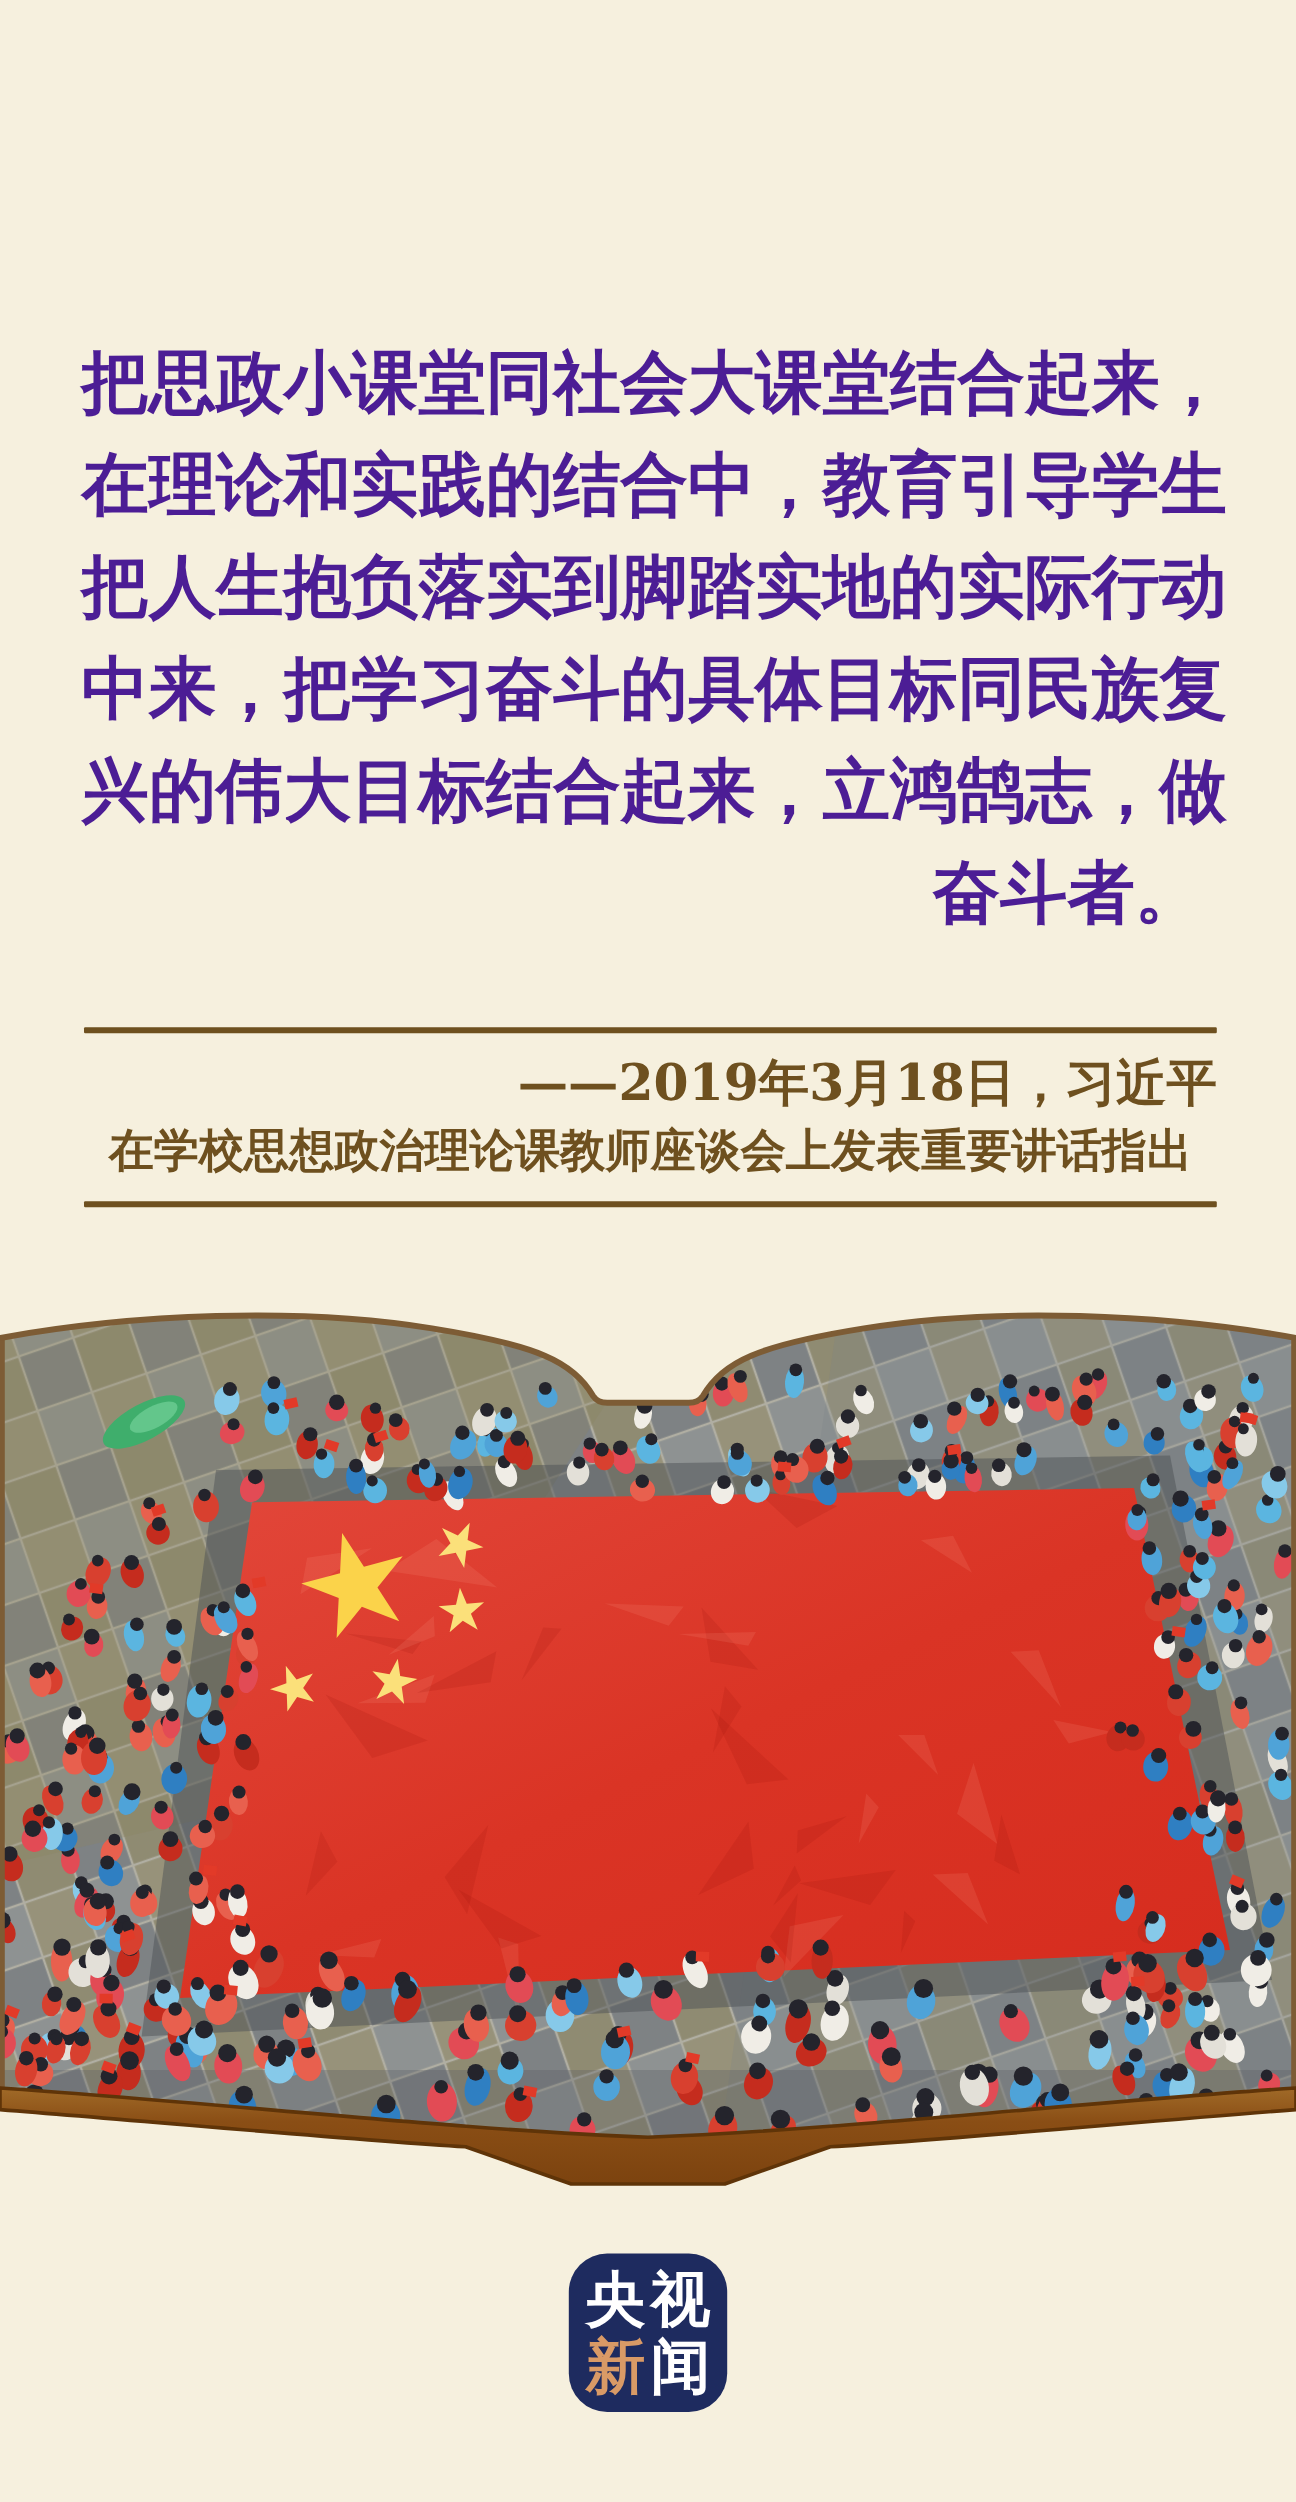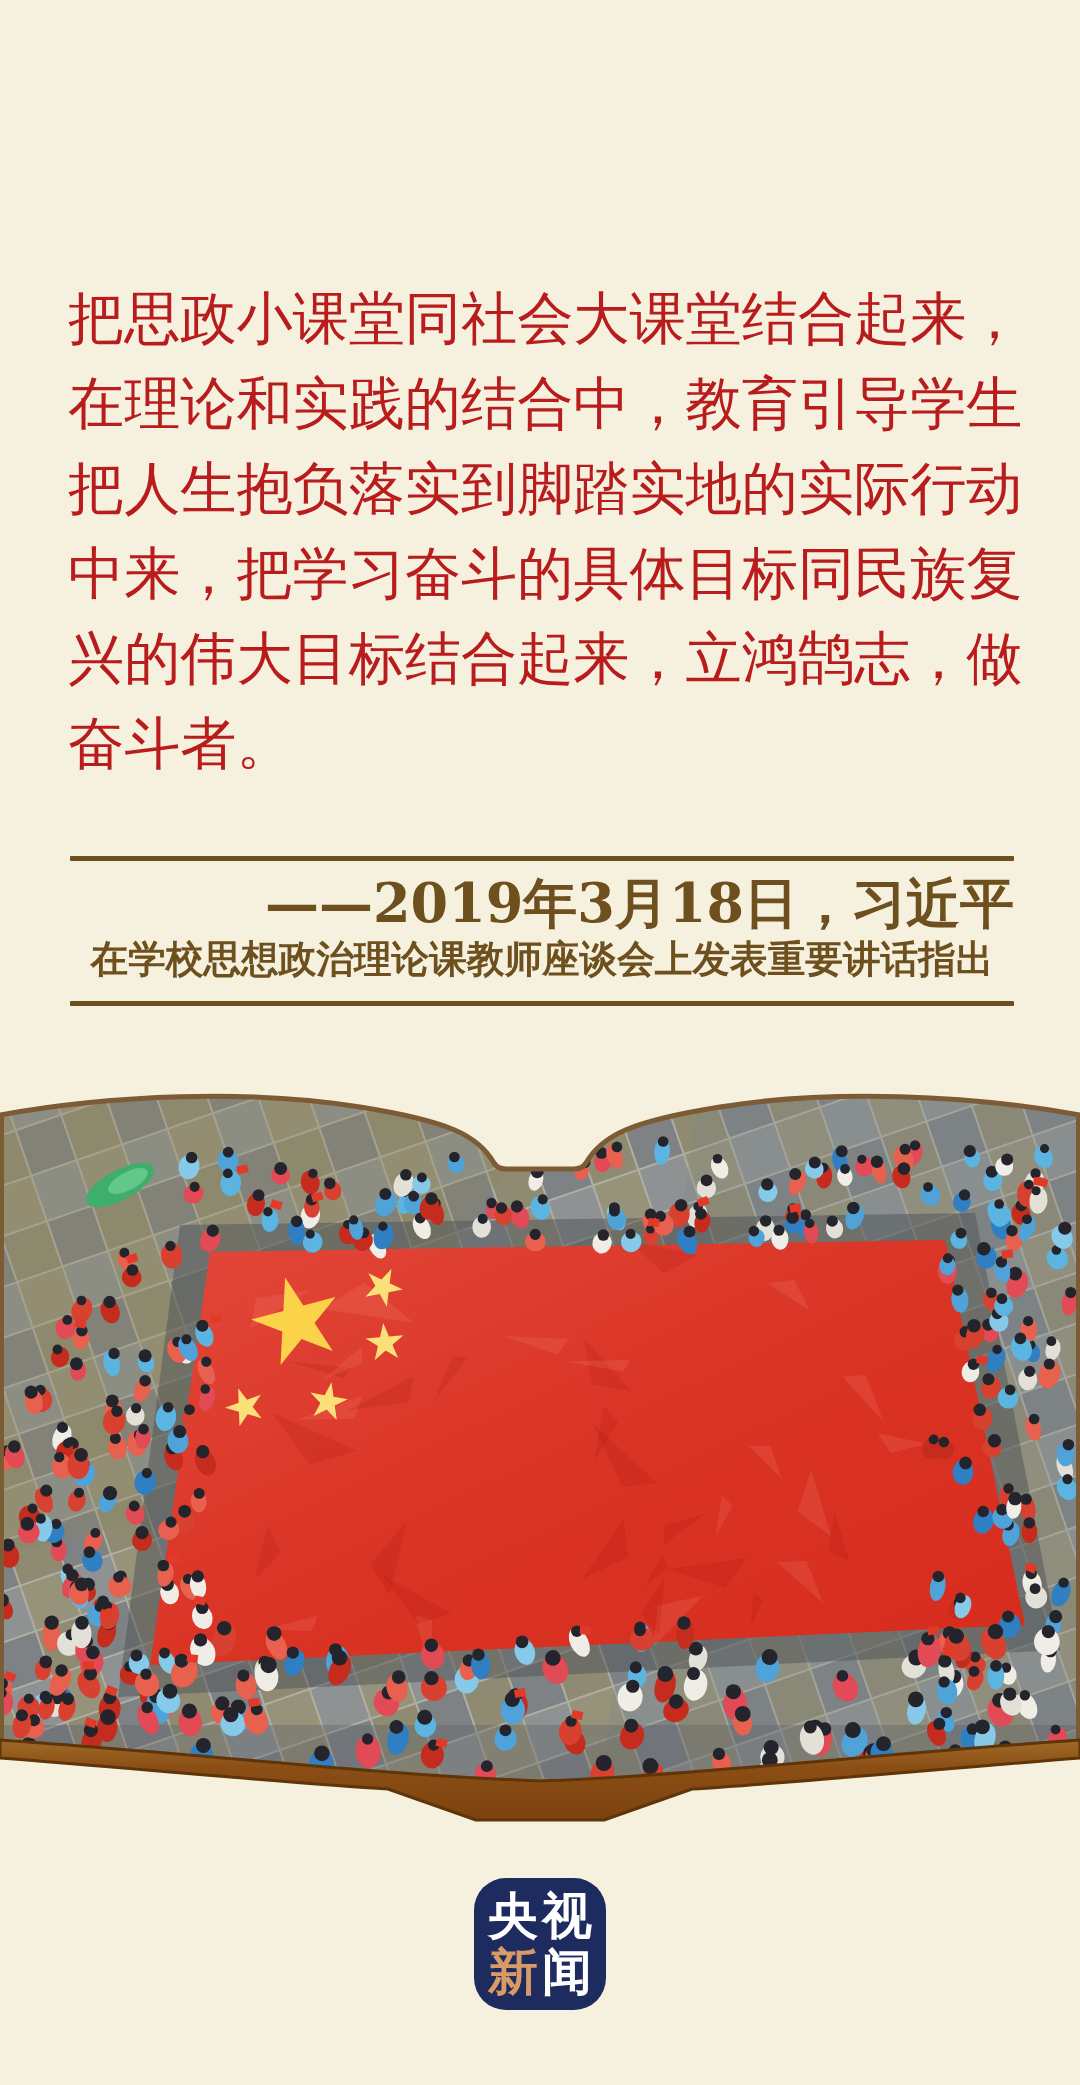--- a/index.html
+++ b/index.html
@@ -7,32 +7,32 @@
     width:1080px;height:2085px;
     background:#f6f0de;
     font-family:"DejaVu Serif","Liberation Serif",serif;
     position:relative;overflow:hidden;
   }
   .poster{position:absolute;inset:0;width:1080px;height:2085px;background:#f6f0de;}
 
   
   .quote-block{
     position:absolute;top:276px;left:68px;width:948px;
-    color:#b91c1c;
-    font-weight:normal;
+    color:#4c1d95;
+    font-weight:bold;
     font-size:57px;line-height:85px;
     letter-spacing:0px;
-    text-align:left;
+    text-align:right;
   }
   .quote-line{white-space:nowrap;transform:scaleX(0.985);transform-origin:left center;}
 
   
   .attribution-block{position:absolute;top:856px;left:70px;width:944px;color:#6e501f;}
   .divider{height:5px;background:#6e501f;border-radius:1px;}
-  .attr-date{margin-top:16px;font-size:54px;font-weight:bold;text-align:right;line-height:52px;}
+  .attr-date{margin-top:16px;font-size:42px;font-weight:bold;text-align:right;line-height:52px;}
   .attr-source{margin-top:6px;font-size:38px;font-weight:bold;text-align:center;line-height:48px;
                white-space:nowrap;transform:scaleX(0.99);transform-origin:center;}
   .attribution-block .divider.bottom{margin-top:18px;}
 
   
   .photo-block{position:absolute;top:1085px;left:0;width:1080px;height:790px;}
   .photo-block svg{display:block;}
 
   
   .logo-badge{

